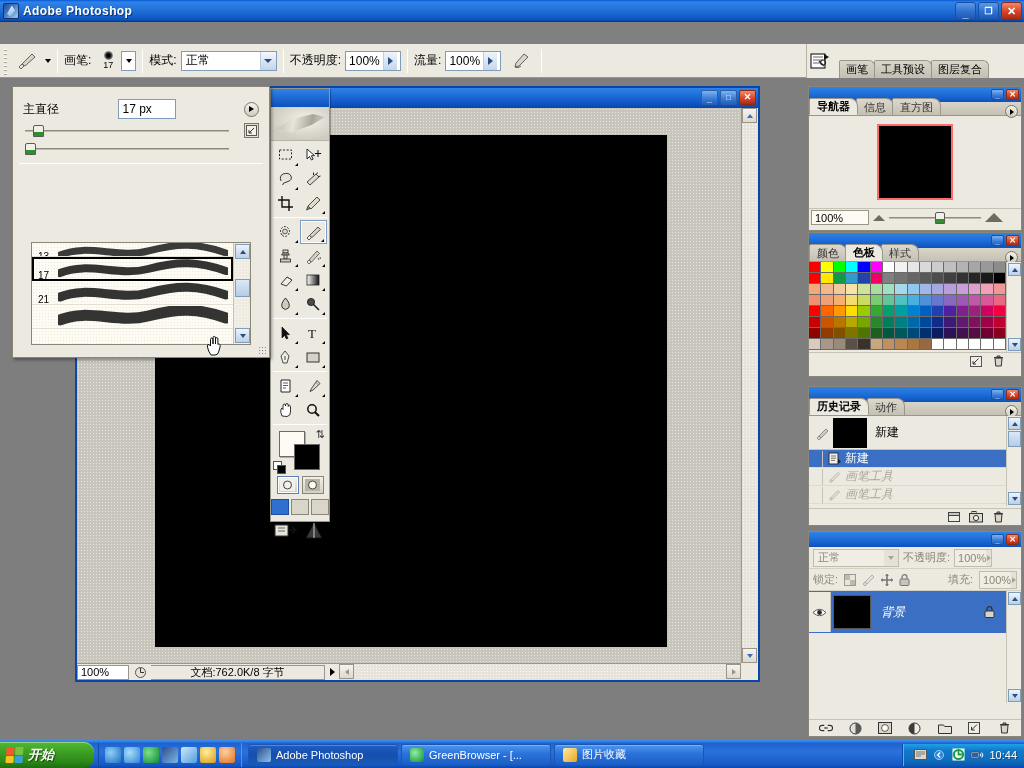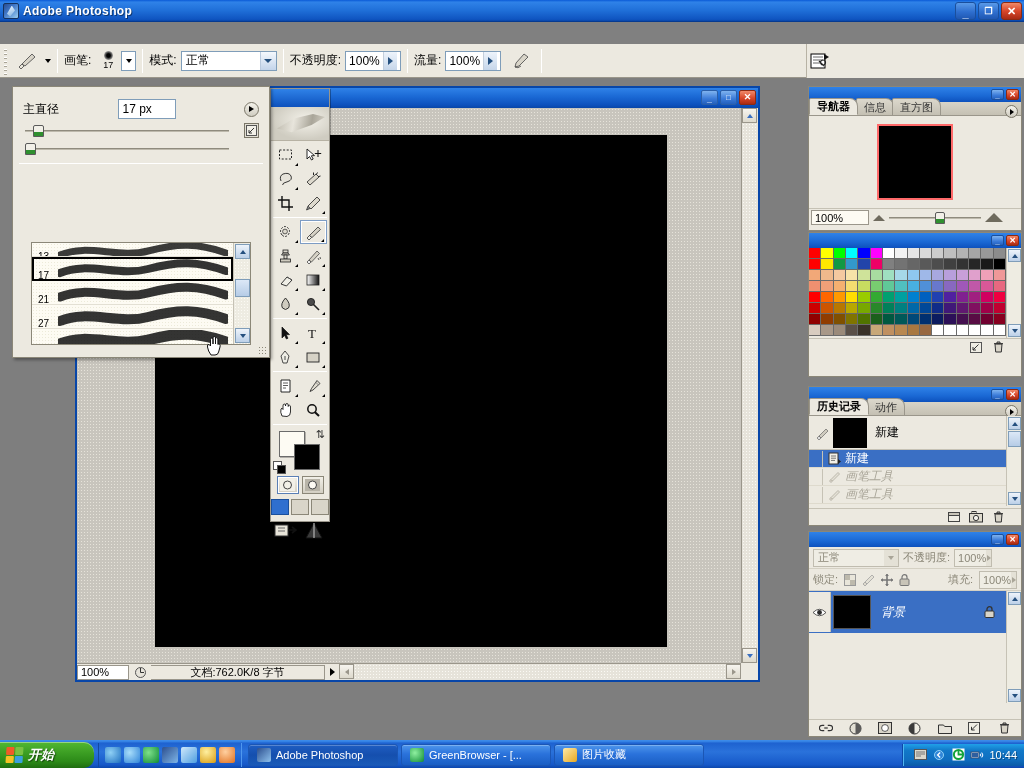--- a/index.html
+++ b/index.html
@@ -440,20 +440,25 @@
 
   <div class="palette-well">
     <div style="width:26px;height:34px;display:flex;align-items:center;justify-content:center">
       <svg width="20" height="19" viewBox="0 0 20 19">
         <rect x="1" y="2" width="14" height="14" fill="#fff" stroke="#000"></rect>
         <path d="M3 5 h10 M3 8 h10 M3 11 h7" stroke="#666" stroke-width="1"></path>
         <path d="M9 9 l5 5 M13 8 a2.5 2.5 0 1 1 -.01 0" fill="none" stroke="#222" stroke-width="1.2"></path>
         <path d="M14 2 l5 3 -5 3z" fill="#111"></path>
       </svg>
     </div>
+    <div class="pw-tabs">
+      <div class="pw-tab">画笔</div>
+      <div class="pw-tab">工具预设</div>
+      <div class="pw-tab">图层复合</div>
+    </div>
   </div>
 
   <div class="workspace"></div>
 
   <div class="docwin">
     <div class="doc-title">
       <span></span>
       <div class="doc-btns">
         <div class="doc-btn">
             <span style="margin-top:3px">_</span>
@@ -778,29 +783,20 @@
         <div class="bl-item">
           <div class="bl-dot"></div>
           <div class="bl-stroke">
             <svg width="170" height="22" viewBox="0 0 170 22">
                 <path d="M2 15 C30 3, 60 19, 90 11 S140 3, 168 13" stroke="#111" stroke-width="9" fill="none" stroke-linecap="round" opacity=".85"></path>
               </svg>
           </div>
           <div class="bl-num">21</div>
         </div>
 
-        <div class="bl-item">
-          <div class="bl-dot"></div>
-          <div class="bl-stroke">
-            <svg width="170" height="22" viewBox="0 0 170 22">
-                <path d="M2 15 C30 3, 60 19, 90 11 S140 3, 168 13" stroke="#111" stroke-width="10" fill="none" stroke-linecap="round" opacity=".85"></path>
-              </svg>
-          </div>
-          <div class="bl-num">27</div>
-        </div>
 
         <div class="bl-item">
           <div class="bl-dot"></div>
           <div class="bl-stroke">
             <svg width="170" height="22" viewBox="0 0 170 22">
                 <path d="M2 14 C30 2, 60 18, 90 10 S140 2, 168 12" stroke="#111" stroke-width="11" fill="none" stroke-linecap="round" opacity=".85"></path>
               </svg>
           </div>
         </div>
       </div>
@@ -853,20 +849,28 @@
       <div style="width:12px"></div>
     </div>
   </div>
 
   <div class="palette" style="left:808px; top:232px; width:214px; height:145px;">
     <div class="pal-title">
       <div class="pal-btn">
           <span style="margin-top:2px">_</span>
         </div>
       <div class="pal-btn close">✕</div>
+    </div>
+    <div class="pal-tabs">
+      <div class="pal-tab">颜色</div>
+      <div class="pal-tab active">色板</div>
+      <div class="pal-tab">样式</div>
+      <div class="pal-menu">
+          <i></i>
+        </div>
     </div>
     <div class="sw-wrap" style="height:90px; overflow:hidden; position:relative;">
       <div class="sw-grid" id="swGrid" style="width:197px">
           <div class="sw-cell" style="background: rgb(255, 0, 0);"></div>
           <div class="sw-cell" style="background: rgb(255, 255, 0);"></div>
           <div class="sw-cell" style="background: rgb(0, 255, 0);"></div>
           <div class="sw-cell" style="background: rgb(0, 255, 255);"></div>
           <div class="sw-cell" style="background: rgb(0, 0, 255);"></div>
           <div class="sw-cell" style="background: rgb(255, 0, 255);"></div>
           <div class="sw-cell" style="background: rgb(255, 255, 255);"></div>

